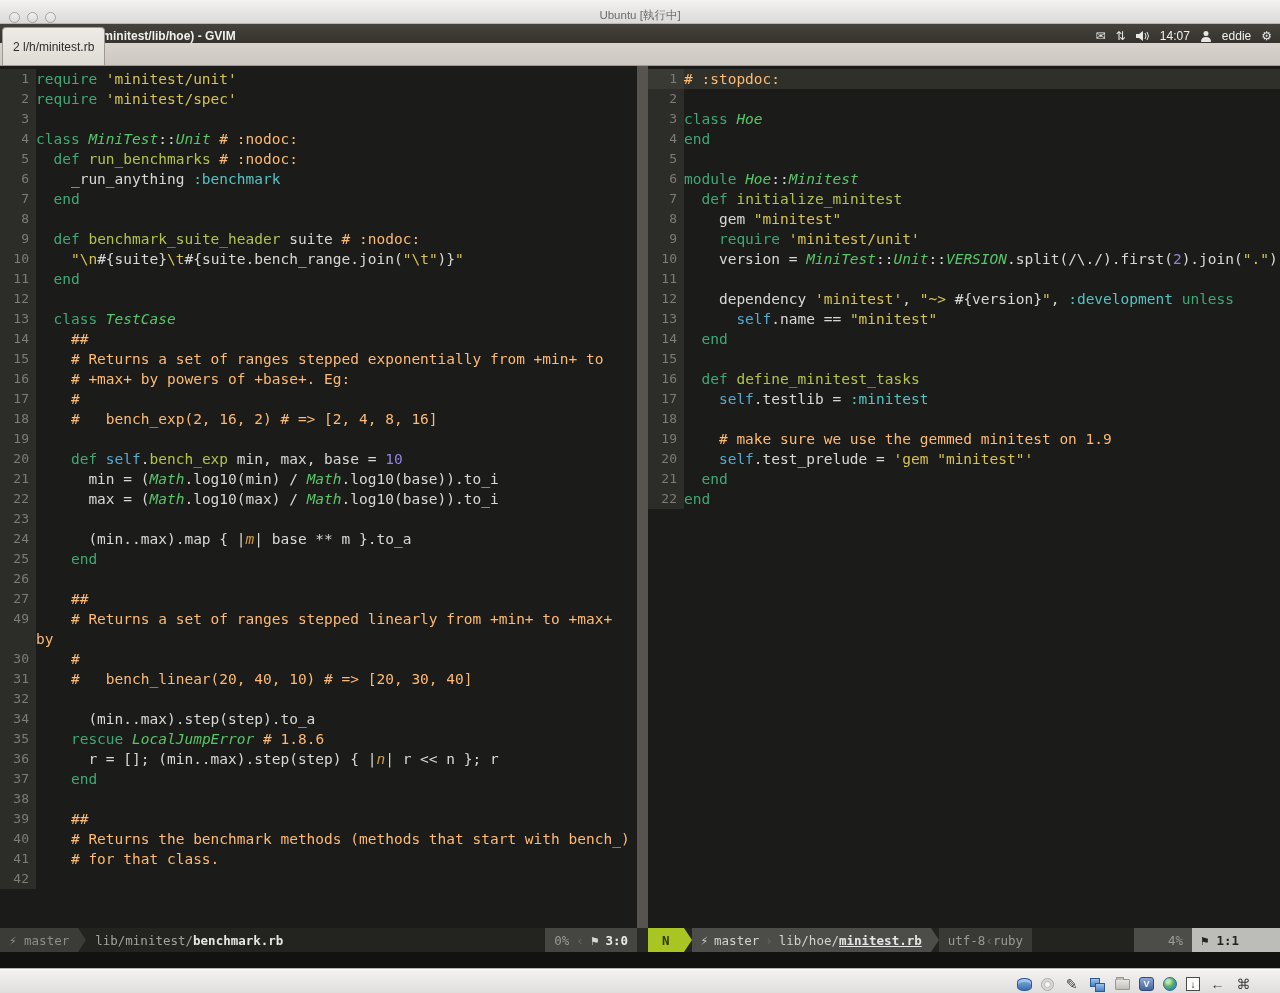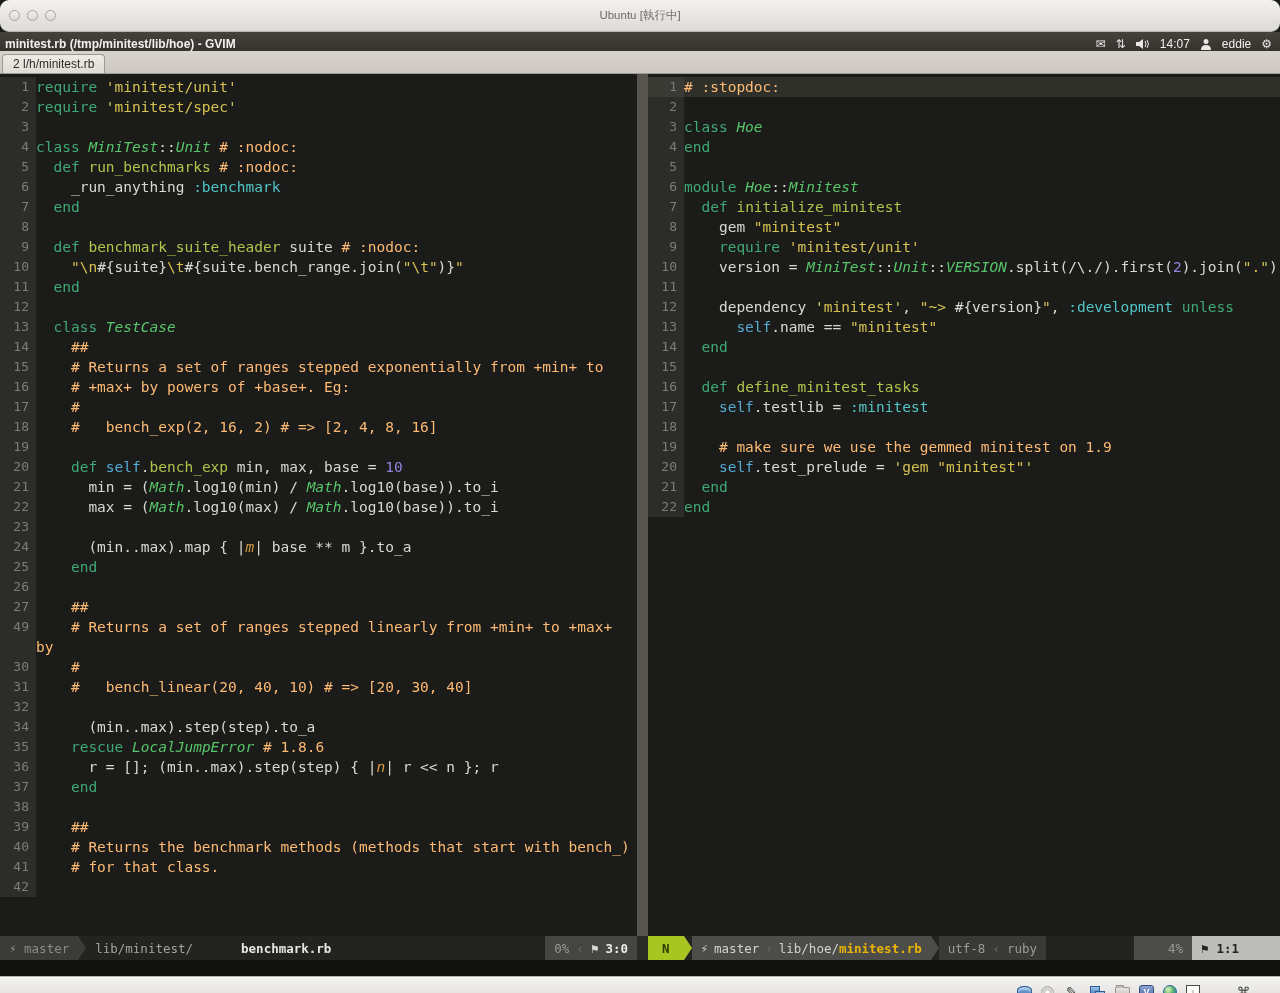--- a/index.html
+++ b/index.html
@@ -1,39 +1,39 @@
 <!DOCTYPE html>
 <html><head>
 <meta charset="utf-8">
 <style>
   * { margin:0; padding:0; box-sizing:border-box; }
   html,body { width:1280px; height:993px; overflow:hidden; background:#1b1b19;
     font-family:"Liberation Sans", sans-serif; }
 
   
-  .vm-titlebar { height:32px; background:linear-gradient(#f4f2f1,#dcdad8);
-    border-bottom:1px solid #b8b6b3; display:flex; align-items:center; position:relative;border-radius:9px; }
+  .vm-titlebar { height:24px; background:linear-gradient(#f4f2f1,#dcdad8);
+    border-bottom:1px solid #b8b6b3; display:flex; align-items:flex-end; position:relative; }
   .traffic { display:flex; gap:7px; margin-left:9px; }
   .circle { width:11px; height:11px; border-radius:50%; border:1px solid #a5a3a0;
     background:linear-gradient(#f2f0ef,#dddbd9); }
   .vm-title { position:absolute; left:0; right:0; text-align:center; font-size:11.5px;
     color:#6e6b68; }
 
   
   .unity { height:19px; background:linear-gradient(#45423c,#36332e); display:flex;
     align-items:flex-end; color:#f2f1ef; font-size:12px; }
   .unity-title { font-weight:bold; margin-left:5px; flex:1; white-space:nowrap; }
   .unity-right { display:flex; align-items:center; gap:10px; margin-right:8px; font-size:12px; }
   .uicon { color:#e8e7e5; font-size:12px; line-height:1; display:inline-flex; align-items:center; }
   .uicon svg { display:block; }
 
   
   .tabbar { height:23px; background:linear-gradient(#d8d4cd,#ccc8c1); border-bottom:1px solid #9f9b95;
     display:flex; align-items:flex-end; }
-  .tab { height:19px; margin-left:2px; padding:8px 10px; background:linear-gradient(#eeebe6,#dfdcd6);
+  .tab { height:38px; margin-left:2px; padding:8px 10px; background:linear-gradient(#eeebe6,#dfdcd6);
     border:1px solid #9c9892; border-bottom:none; border-radius:4px 4px 0 0;
     font-size:12px; color:#2e2c29; display:flex; align-items:center; }
 
   
   .editor { height:862px; display:flex; background:#1b1b19; overflow:hidden; }
   .pane { overflow:hidden; padding-top:3px; display:flex; flex-direction:column; }
   .pane-left  { width:637px; }
   .vsep { width:11px; background:#57544f; }
   .pane-right { width:632px; }
   .row { display:flex; height:20px; line-height:20px;
@@ -58,34 +58,34 @@
   .status { height:24px; display:flex; font-family:"DejaVu Sans Mono", monospace; font-size:12.5px; }
   .st { display:flex; align-items:stretch; background:#232320; overflow:hidden; }
   .st-left { width:637px; }
   .st-gap { width:11px; background:#2a2a27; }
   .st-right { width:632px; }
   .seg { display:flex; align-items:center; padding:0 9px; white-space:nowrap; }
   .seg b { font-weight:bold; }
   .lseg1 { background:#3b3b38; color:#8c8c88; }
   .tri { width:0; height:0; border-top:12px solid transparent; border-bottom:12px solid transparent; }
   .tri-l1 { border-left:8px solid #3b3b38; }
-  .lpath { color:#a2a29e;gap:48px; }
+  .lpath { color:#a2a29e; }
   .lpath b { color:#e6e6e2; }
   .flex1 { flex:1; }
   .lblock { background:#454542; color:#9a9a96; gap:7px; }
   .lblock .ruler { color:#eceae6; font-weight:bold; }
   .lblock .flag { color:#d8d8d4; }
   .chev { color:#6a6a66; }
   .rmode { background:#a9c522; color:#2c3a04; font-weight:bold; padding:0 14px; display:flex; align-items:center; }
   .tri-n { border-left:8px solid #a9c522; }
   .rseg1 { background:#4c4c49; color:#d2d2ce; gap:6px; }
   .rseg1 .bolt { color:#c9c9c5; }
-  .rseg1 b { color:#eab308; }
+  .rseg1 b { color:#e5e5e5;text-decoration:underline; }
   .tri-r1 { border-left:8px solid #4c4c49; }
-  .rseg2 { background:#393936; color:#9a9a96; gap:7px; }
+  .rseg2 { background:#393936; color:#9a9a96; }
   .rseg3 { background:#4c4c49; color:#9a9a96; justify-content:flex-end; min-width:58px; }
   .rblock { background:#bcbcb8; color:#22221f; gap:8px; min-width:88px; }
   .rblock .ruler { font-weight:bold; }
 
   
   .cmdline { height:16px; background:#121210; }
 
   
   .vm-bottombar { height:31px; background:linear-gradient(#f4f3f2,#dbd9d7);
     border-top:1px solid #b5b3b0; box-shadow:inset 0 1px 0 #fdfdfc;

